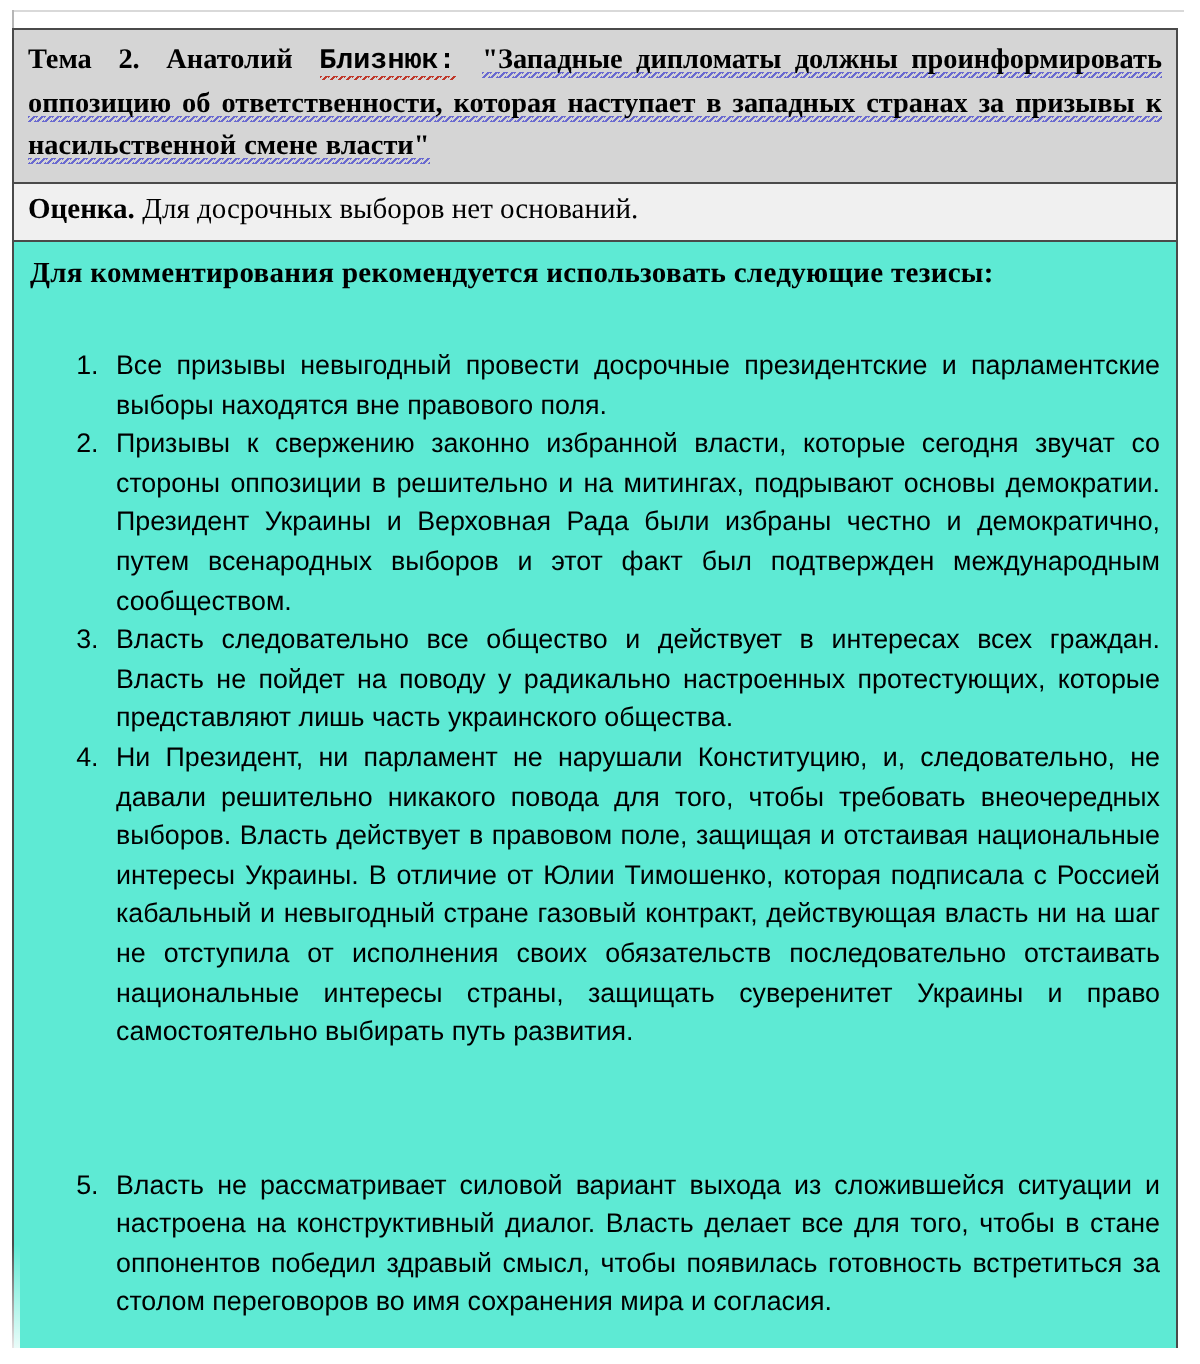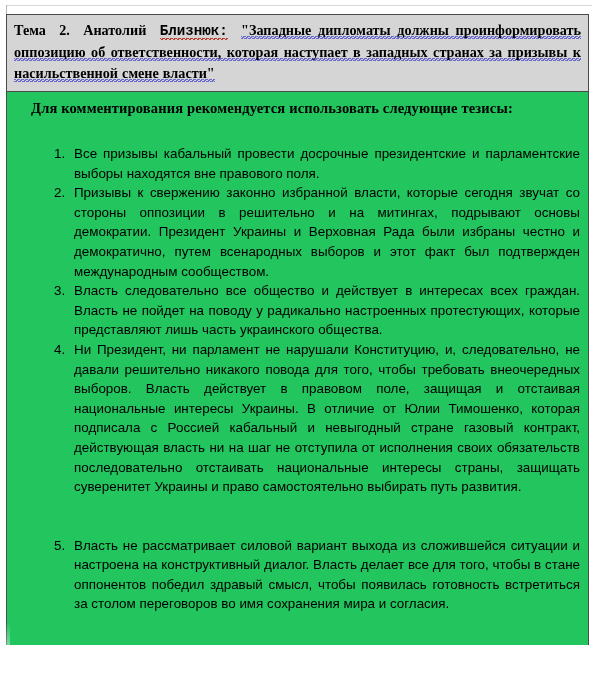--- a/index.html
+++ b/index.html
@@ -99,22 +99,22 @@
   }
   .eval-text {
     font-family: "Liberation Serif", serif;
     font-size: 14.5px;
     line-height: 19px;
   }
   .eval-text b { font-weight: bold; }
 
   
   .row-body td {
-    background: #22c55e;
-    padding: 5px 8px 0 24px;
+    background: #5eead4;
+    padding: 5px 8px 0 8px;
     border-bottom: none;
     height: 548px;
   }
   .lead-line {
     font-family: "Liberation Serif", serif;
     font-weight: bold;
     font-size: 14.5px;
     line-height: 19px;
     letter-spacing: 0.15px;
     margin: 2px 0 0 0;
@@ -128,21 +128,21 @@
     padding-left: 38px;
     list-style-position: outside;
   }
   ol.theses > li {
     text-align: justify;
     text-justify: inter-word;
     margin-bottom: 0px;
     padding-left: 5px;
   }
   ol.theses > li.gap-before {
-    margin-top: 39px;
+    margin-top: 57px;
   }
 
   
   .edge-fade {
     position: absolute;
     left: 0;
     bottom: 0;
     width: 10px;
     height: 60px;
     background: linear-gradient(to top, #ffffff, rgba(255,255,255,0));
@@ -159,28 +159,34 @@
 
   <table class="doc-table">
     <tbody>
 
       <tr class="row-topic">
         <td>
           <div class="topic-text"><span>Тема&nbsp;&nbsp;2.&nbsp;&nbsp;Анатолий&nbsp;&nbsp;</span><span class="sp-red">Близнюк:</span>&nbsp;&nbsp;<span class="gr-blue">"Западные дипломаты должны проинформировать оппозицию об ответственности, которая наступает в западных странах за призывы к насильственной смене власти"</span></div>
         </td>
       </tr>
 
+      <tr class="row-eval">
+        <td>
+          <div class="eval-text"><b>Оценка.</b>
+            <span>Для досрочных выборов нет оснований.</span></div>
+        </td>
+      </tr>
 
       <tr class="row-body">
         <td>
 
           <p class="lead-line">Для комментирования рекомендуется использовать следующие тезисы:</p>
 
           <ol class="theses">
-            <li>Все призывы кабальный провести досрочные президентские и парламентские выборы находятся вне правового поля.</li>
+            <li>Все призывы невыгодный провести досрочные президентские и парламентские выборы находятся вне правового поля.</li>
             <li>Призывы к свержению законно избранной власти, которые сегодня звучат со стороны оппозиции в решительно и на митингах, подрывают основы демократии. Президент Украины и Верховная Рада были избраны честно и демократично, путем всенародных выборов и этот факт был подтвержден международным сообществом.</li>
             <li>Власть следовательно все общество и действует в интересах всех граждан. Власть не пойдет на поводу у радикально настроенных протестующих, которые представляют лишь часть украинского общества.</li>
             <li>Ни Президент, ни парламент не нарушали Конституцию, и, следовательно, не давали решительно никакого повода для того, чтобы требовать внеочередных выборов. Власть действует в правовом поле, защищая и отстаивая национальные интересы Украины. В отличие от Юлии Тимошенко, которая подписала с Россией кабальный и невыгодный стране газовый контракт, действующая власть ни на шаг не отступила от исполнения своих обязательств последовательно отстаивать национальные интересы страны, защищать суверенитет Украины и право самостоятельно выбирать путь развития.</li>
             <li class="gap-before">Власть не рассматривает силовой вариант выхода из сложившейся ситуации и настроена на конструктивный диалог. Власть делает все для того, чтобы в стане оппонентов победил здравый смысл, чтобы появилась готовность встретиться за столом переговоров во имя сохранения мира и согласия.</li>
           </ol>
 
         </td>
       </tr>
 
     </tbody>

